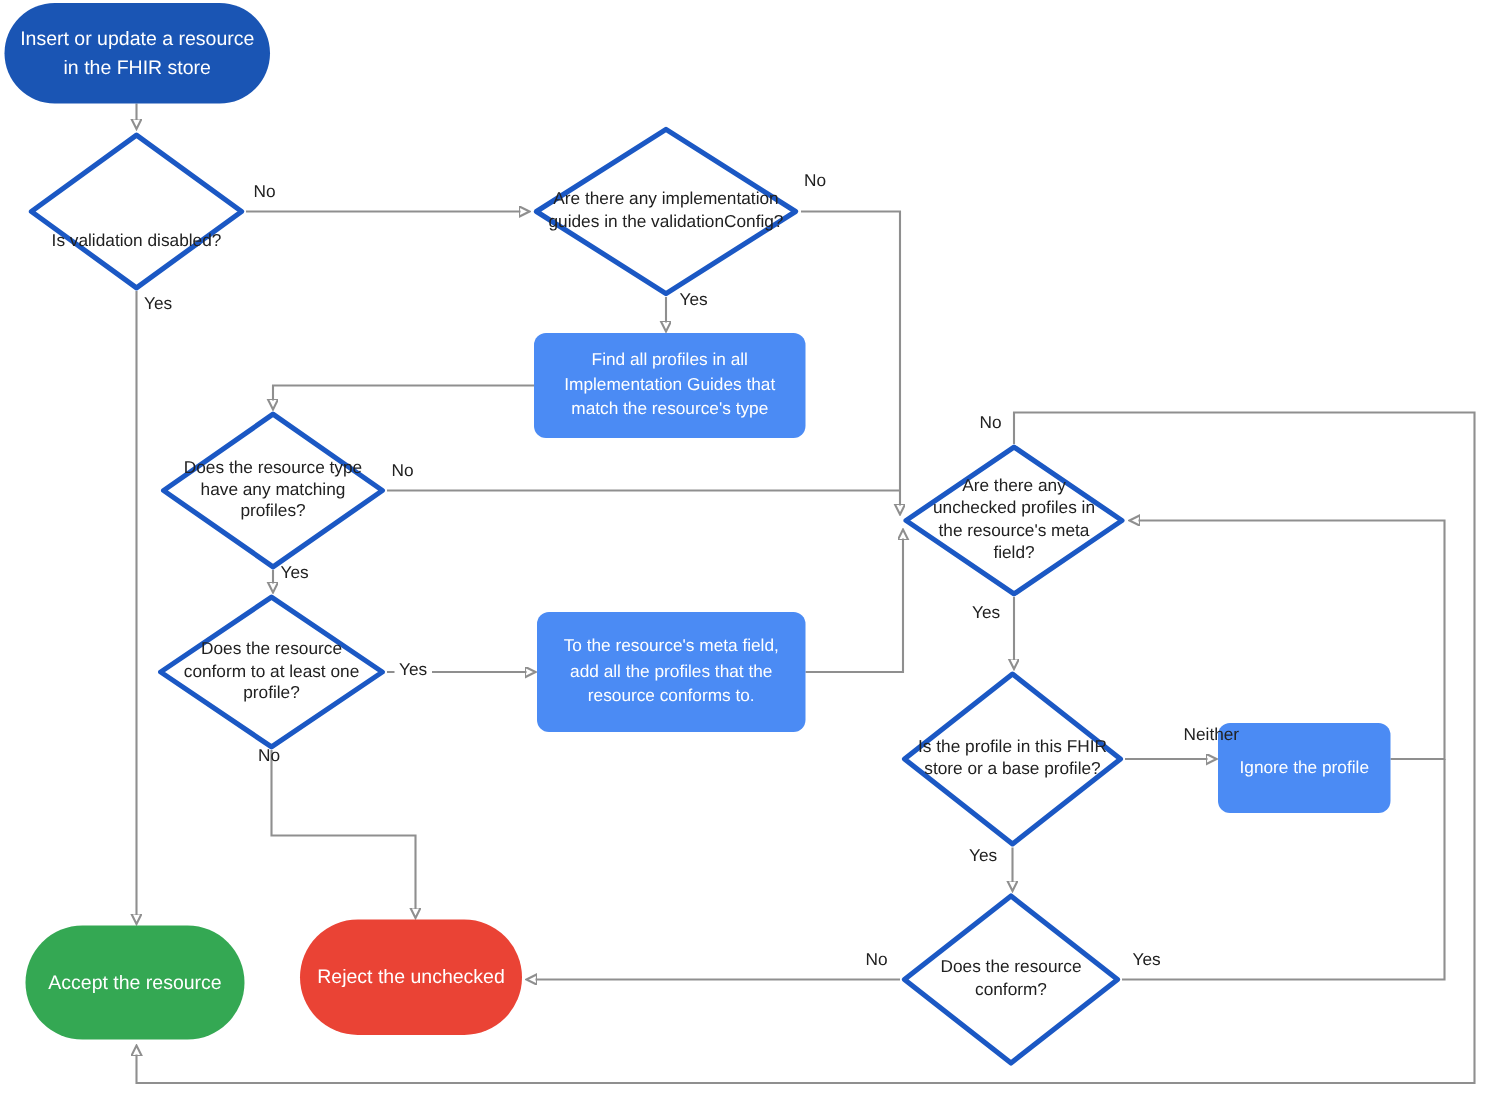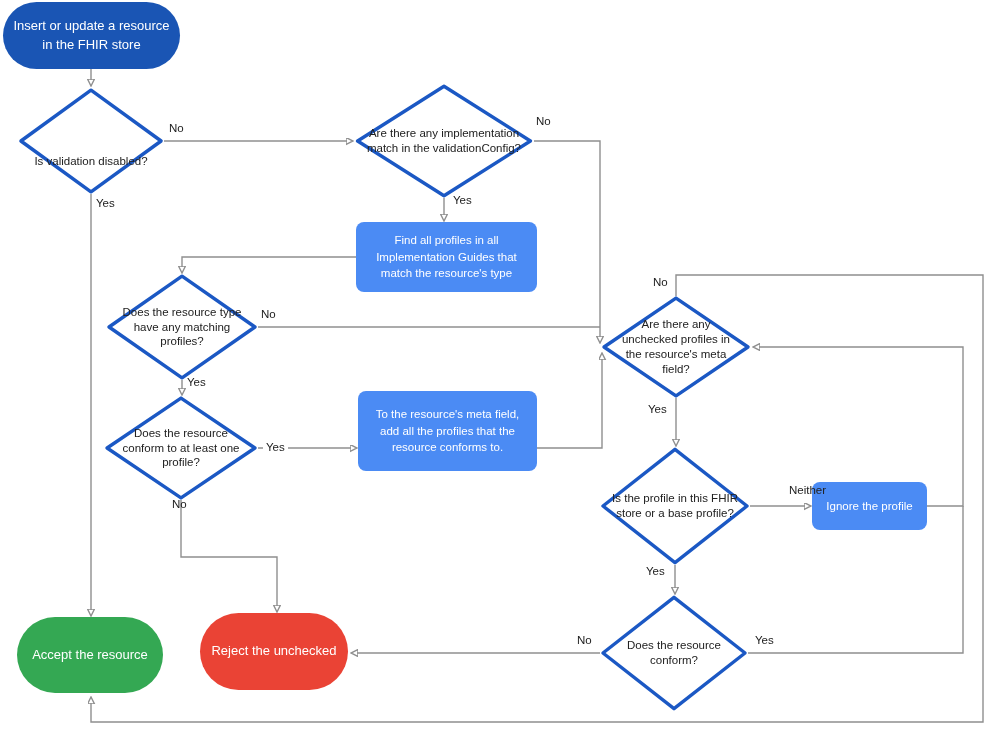--- a/index.html
+++ b/index.html
@@ -62,60 +62,60 @@
     <svg class="shape" viewBox="0 0 100 100" preserveAspectRatio="none">
         <polygon points="50,2 98,50 50,98 2,50"></polygon>
       </svg>
     <span class="dtext" style="width:130px;margin-top:40px;">Is validation disabled?</span>
   </div>
 
   <div class="node decision" style="left:354px; top:84px; width:180px; height:114px;">
     <svg class="shape" viewBox="0 0 100 100" preserveAspectRatio="none">
         <polygon points="50,2 98,50 50,98 2,50"></polygon>
       </svg>
-    <span class="dtext" style="width:160px;">Are there any implementation match in the validationConfig?</span>
+    <span class="dtext" style="width:160px;">Are there any implementation guides in the validationConfig?</span>
   </div>
 
   <div class="node process" style="left:356px; top:222px; width:181px; height:70px;">
     <span style="width:166px;text-align:center;">Find all profiles in all Implementation Guides that match the resource's type</span>
   </div>
 
   <div class="node decision" style="left:106px; top:274px; width:152px; height:106px;">
     <svg class="shape" viewBox="0 0 100 100" preserveAspectRatio="none">
         <polygon points="50,2 98,50 50,98 2,50"></polygon>
       </svg>
     <span class="dtext" style="width:138px;">Does the resource type have any matching profiles?</span>
   </div>
 
   <div class="node decision" style="left:104px; top:396px; width:154px; height:104px;">
     <svg class="shape" viewBox="0 0 100 100" preserveAspectRatio="none">
         <polygon points="50,2 98,50 50,98 2,50"></polygon>
       </svg>
     <span class="dtext" style="width:136px;">Does the resource conform to at least one profile?</span>
   </div>
 
-  <div class="node process" style="left:358px; top:391px; width:179px; height:80px;">
+  <div class="node process" style="left:358px; top:408px; width:179px; height:80px;">
     <span style="width:164px;">To the resource's meta field, add all the profiles that the resource conforms to.</span>
   </div>
 
   <div class="node decision" style="left:601px; top:296px; width:150px; height:102px;">
     <svg class="shape" viewBox="0 0 100 100" preserveAspectRatio="none">
         <polygon points="50,2 98,50 50,98 2,50"></polygon>
       </svg>
     <span class="dtext" style="width:116px;">Are there any unchecked profiles in the resource's meta field?</span>
   </div>
 
   <div class="node decision" style="left:600px; top:447px; width:150px; height:118px;">
     <svg class="shape" viewBox="0 0 100 100" preserveAspectRatio="none">
         <polygon points="50,2 98,50 50,98 2,50"></polygon>
       </svg>
     <span class="dtext" style="width:130px;">Is the profile in this FHIR store or a base profile?</span>
   </div>
 
-  <div class="node process" style="left:812px; top:482px; width:115px; height:48px;">
+  <div class="node process" style="left:812px; top:482px; width:115px; height:60px;">
     <span style="width:110px;">Ignore the profile</span>
   </div>
 
   <div class="node decision" style="left:600px; top:595px; width:148px; height:116px;">
     <svg class="shape" viewBox="0 0 100 100" preserveAspectRatio="none">
         <polygon points="50,2 98,50 50,98 2,50"></polygon>
       </svg>
     <span class="dtext" style="width:110px;">Does the resource conform?</span>
   </div>
 

